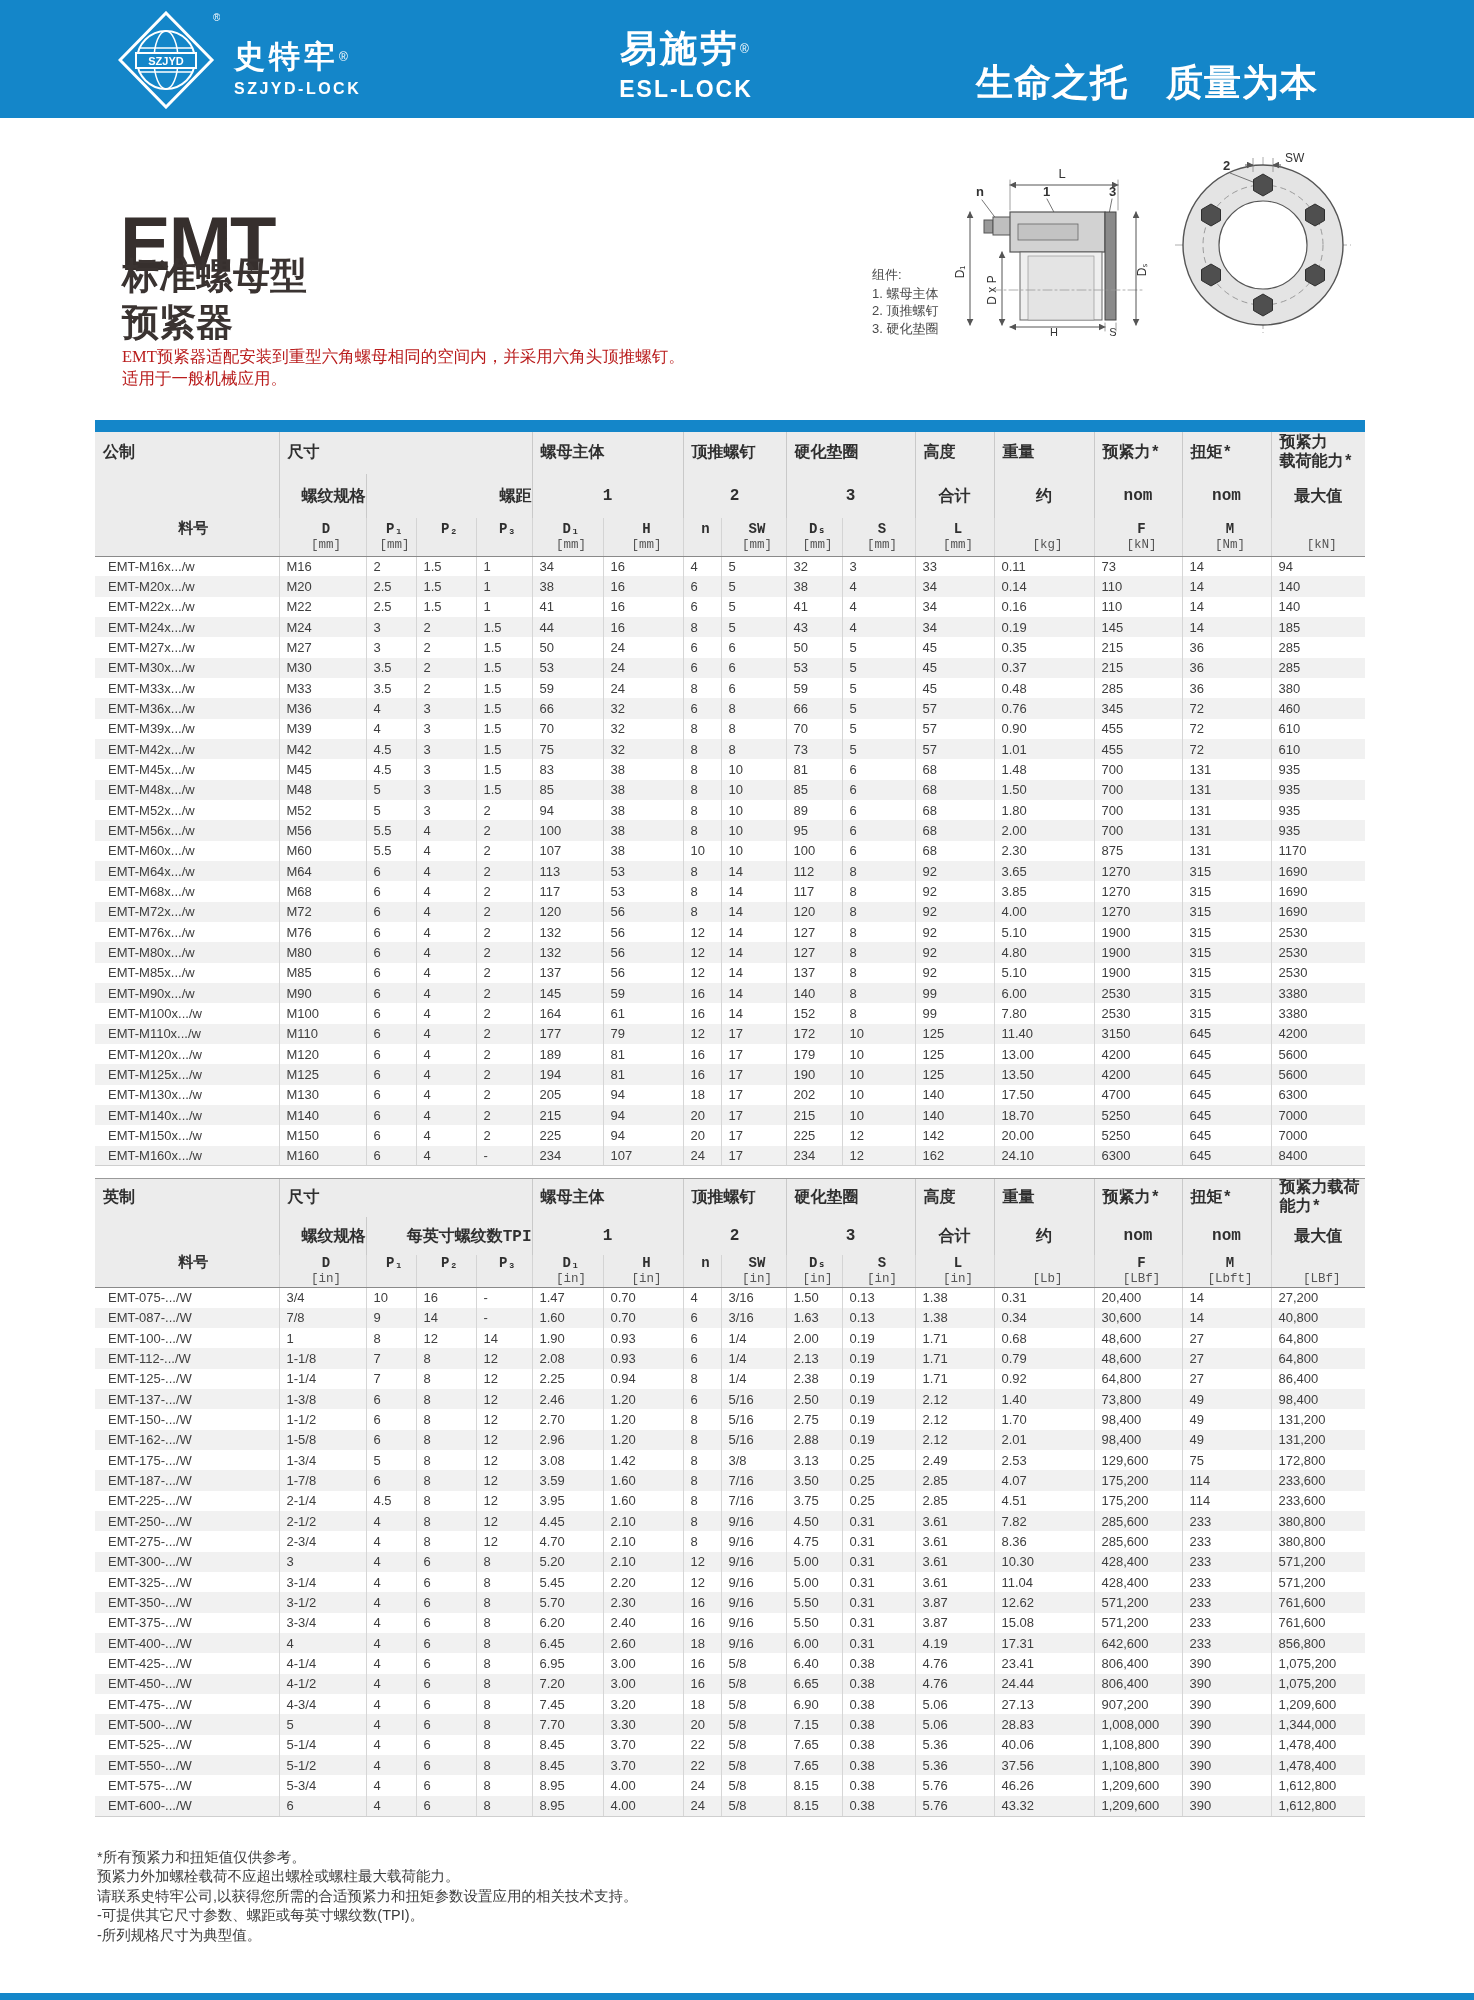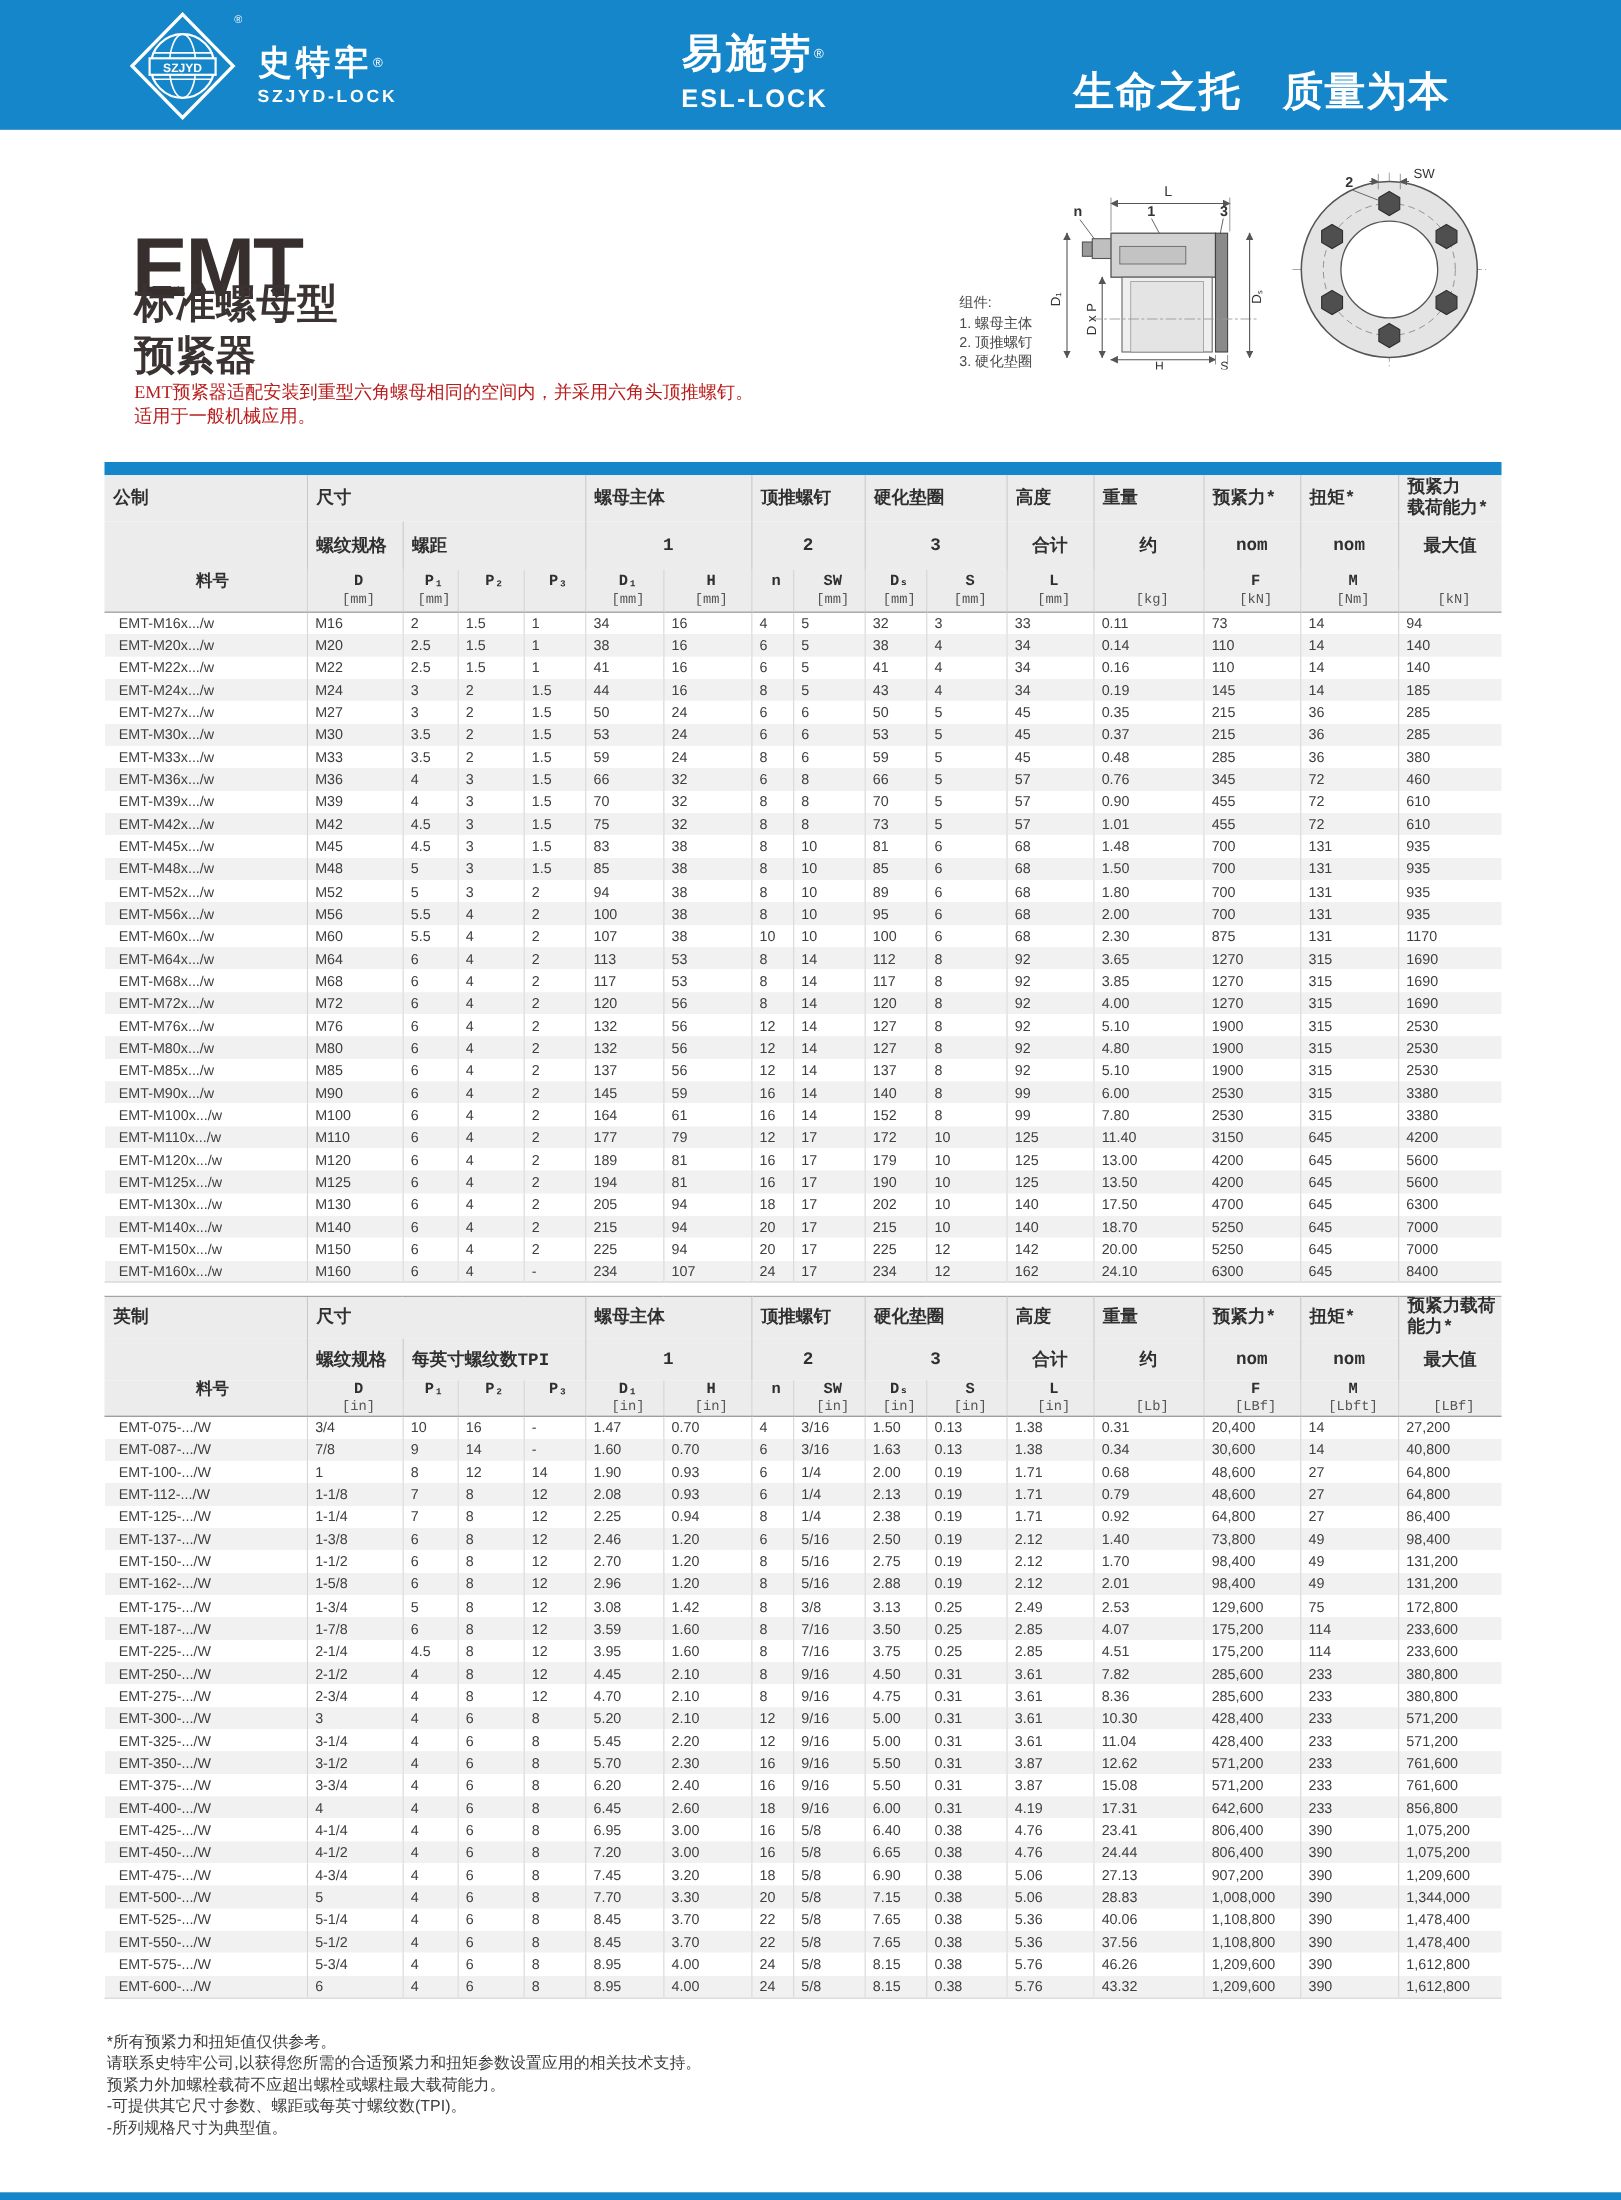--- a/index.html
+++ b/index.html
@@ -43,21 +43,21 @@
   .bluebar{width:1270px;height:12px;background:var(--blue);}
   table.spec{border-collapse:collapse;table-layout:fixed;width:1270px;}
   table.spec thead{background:var(--hdr);font-family:Liberation Mono, monospace;}
   table.spec th{font-weight:bold;color:#2f2f2f;vertical-align:middle;padding:0;}
   .hr1 th,.hr2 th{border-left:1px solid #c9c9c9;font-size:16px;}
   .hr1 th:first-child,.hr2 th:first-child{border-left:none;}
   .hr1 th{text-align:left;}
   .hr1 th .hmain{padding-left:8px;white-space:pre-line;line-height:19px;}
   .hr2 th{text-align:center;}
   .hr2 th.left{text-align:left;}
-  .hr2 th.left .hmain{padding-left:8px;}
+  .hr2 th.left .hmain{padding-left:8px;text-align:right;}
   .hr3 th{border-left:1px solid #d4d4d4;text-align:center;vertical-align:bottom;padding-bottom:3px;}
   .hr3 th:first-child{border-left:none;}
   .hr3 th .hmain{font-size:14px;padding-left:7px;line-height:17px;min-height:17px;}
   .hr3 th .hsub{font-size:12.5px;font-weight:normal;color:#555;padding-left:7px;line-height:15px;min-height:15px;}
   .hr3 th:first-child .hmain{padding-left:13px;font-size:15px;}
   table.spec thead .hr3 th{border-bottom:1px solid #8a8a8a;}
   .met .hr1{height:42px;} .met .hr2{height:44px;} .met .hr3{height:38px;}
   .imp .hr1{height:36px;} .imp .hr2{height:38px;} .imp .hr3{height:32px;}
   .imp thead .hr1 th{border-top:1px solid #9a9a9a;}
   table.spec tbody tr{height:20.33px;}
@@ -1522,22 +1522,22 @@
             <td>1,209,600</td>
             <td>390</td>
             <td>1,612,800</td>
           </tr>
         </tbody>
       </table>
   </div>
 
   <div class="footnotes">
       <div class="fn-line">*所有预紧力和扭矩值仅供参考。</div>
+      <div class="fn-line">预紧力外加螺栓载荷不应超出螺栓或螺柱最大载荷能力。</div>
       <div class="fn-line">请联系史特牢公司,以获得您所需的合适预紧力和扭矩参数设置应用的相关技术支持。</div>
-      <div class="fn-line">预紧力外加螺栓载荷不应超出螺栓或螺柱最大载荷能力。</div>
       <div class="fn-line">-可提供其它尺寸参数、螺距或每英寸螺纹数(TPI)。</div>
       <div class="fn-line">-所列规格尺寸为典型值。</div>
     </div>
 
   <div class="bottom-banner">
     <div class="bottom-left">LIFE ENTRUSTED,QUALITY FIRST,SAFE,STABLE AND RELIABLE</div>
     <div class="bottom-right">安全　稳定　可靠</div>
   </div>
 
 </div>

